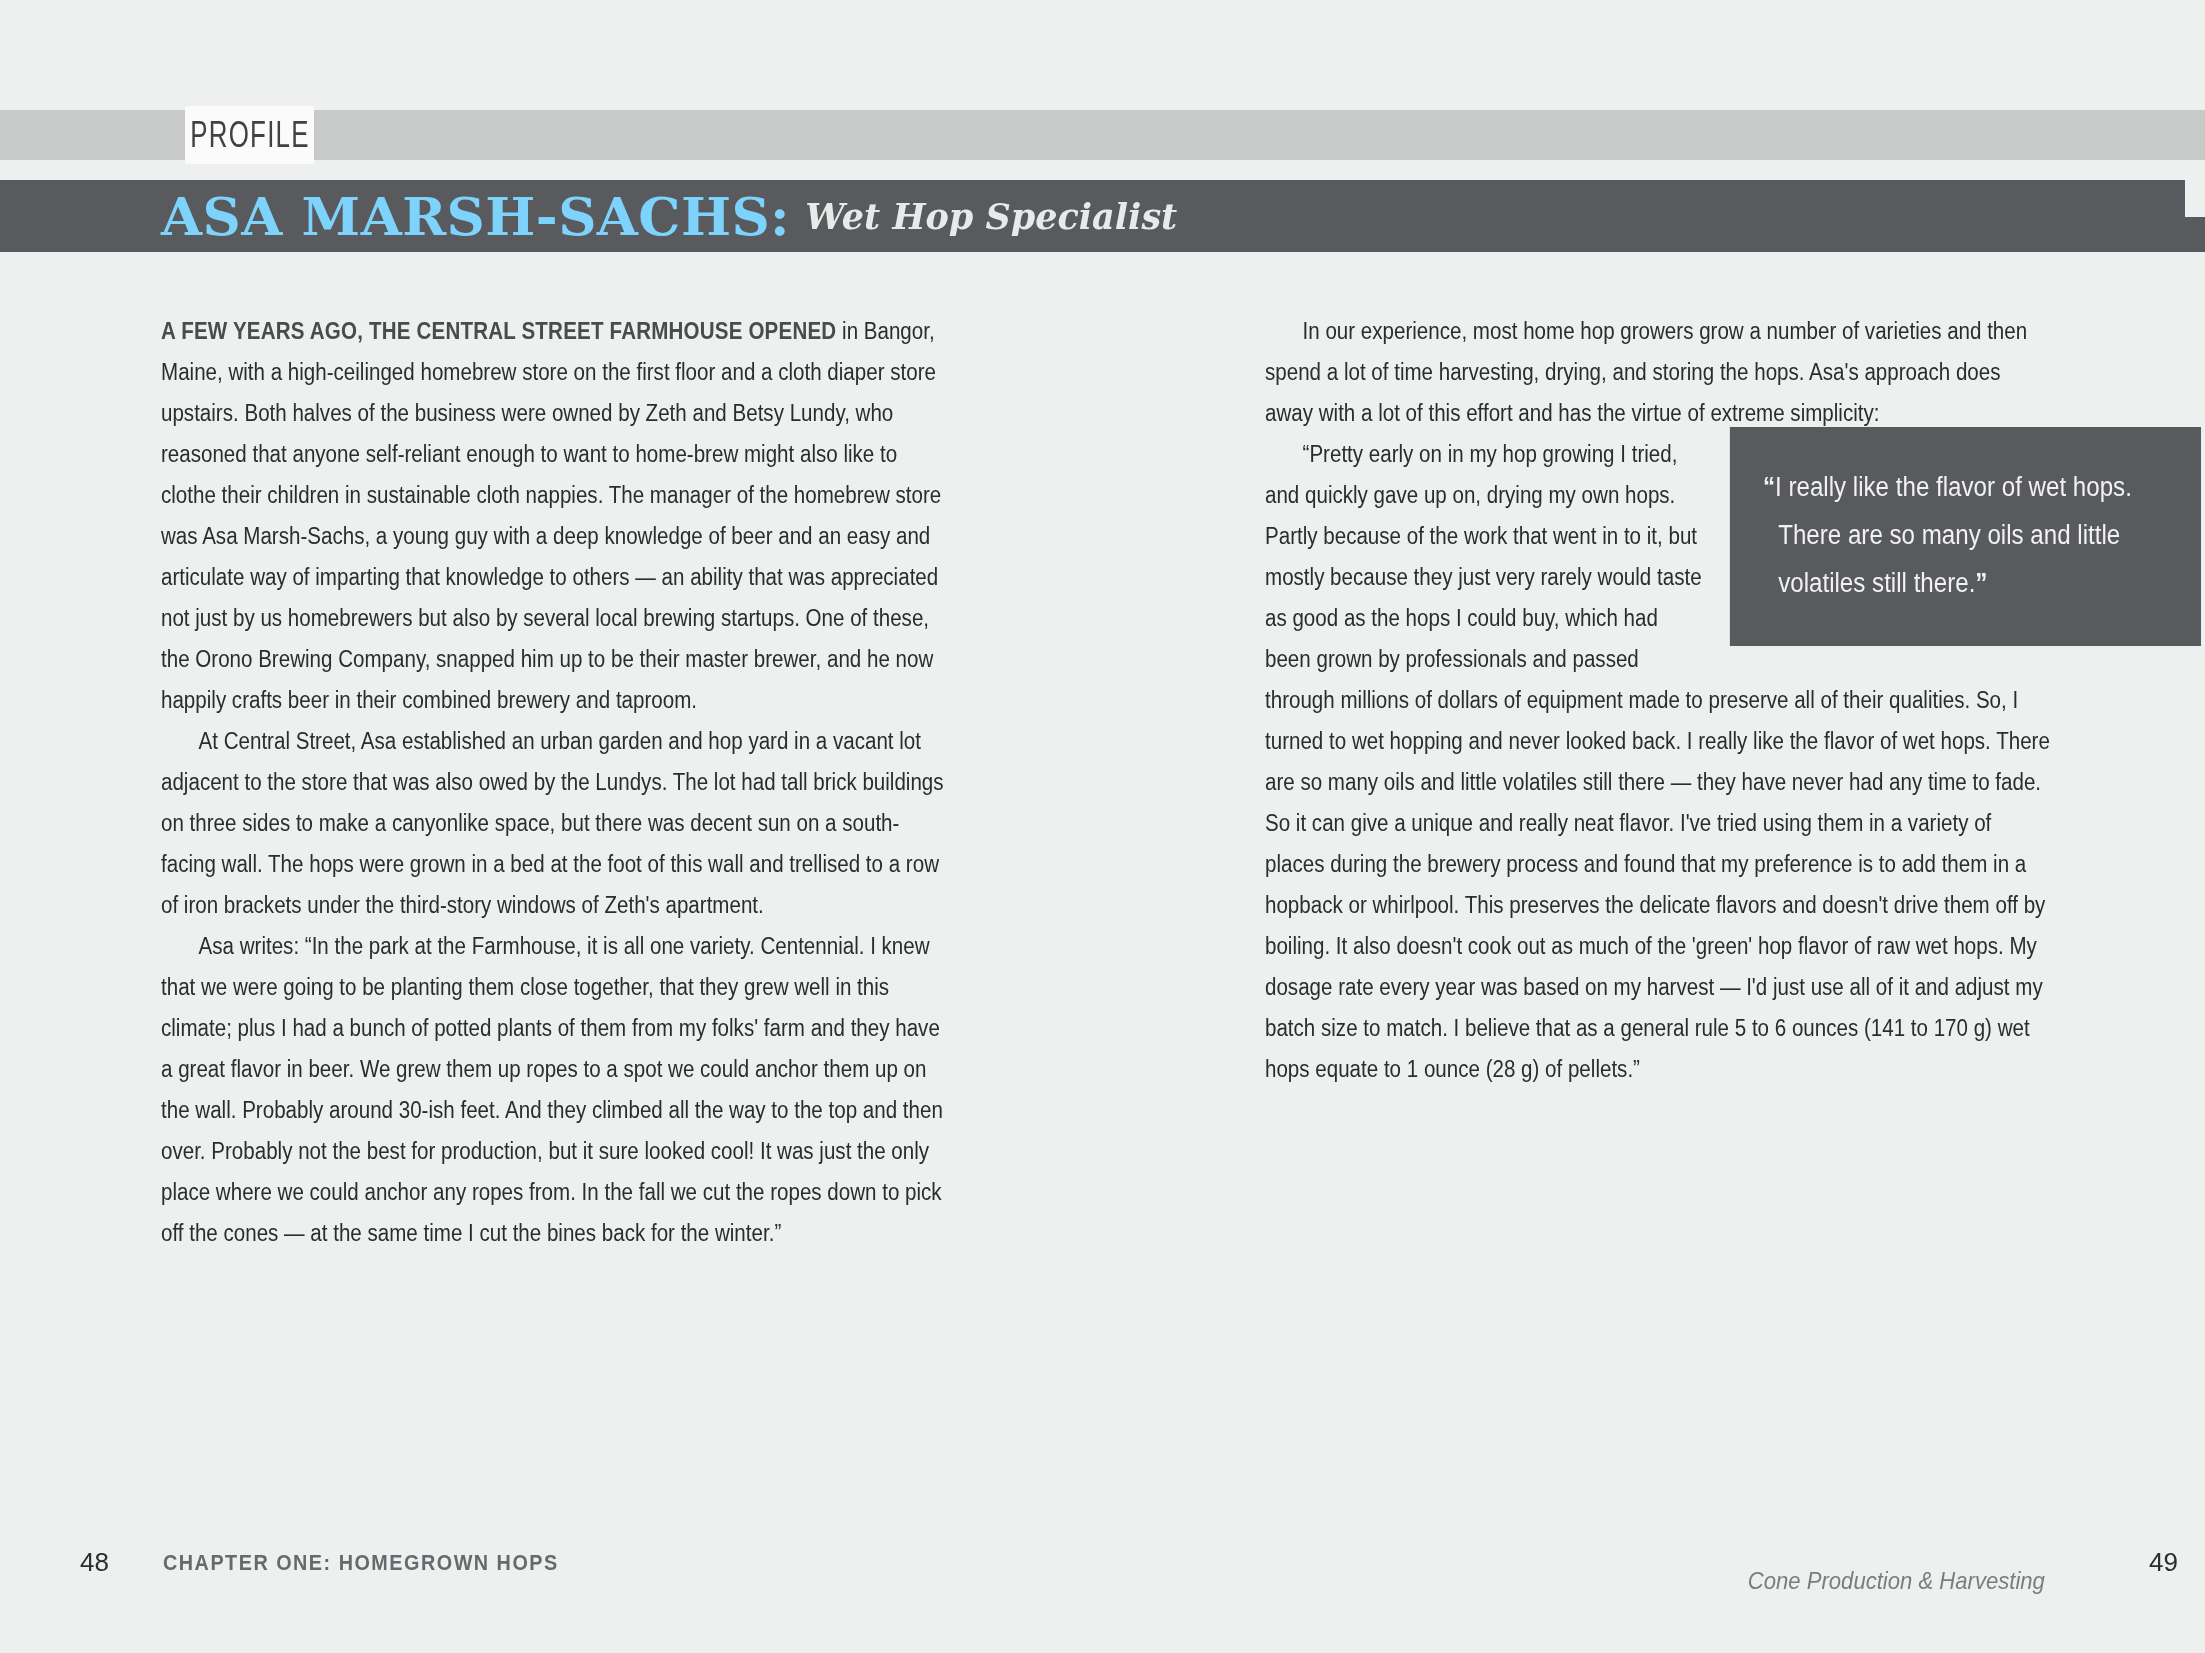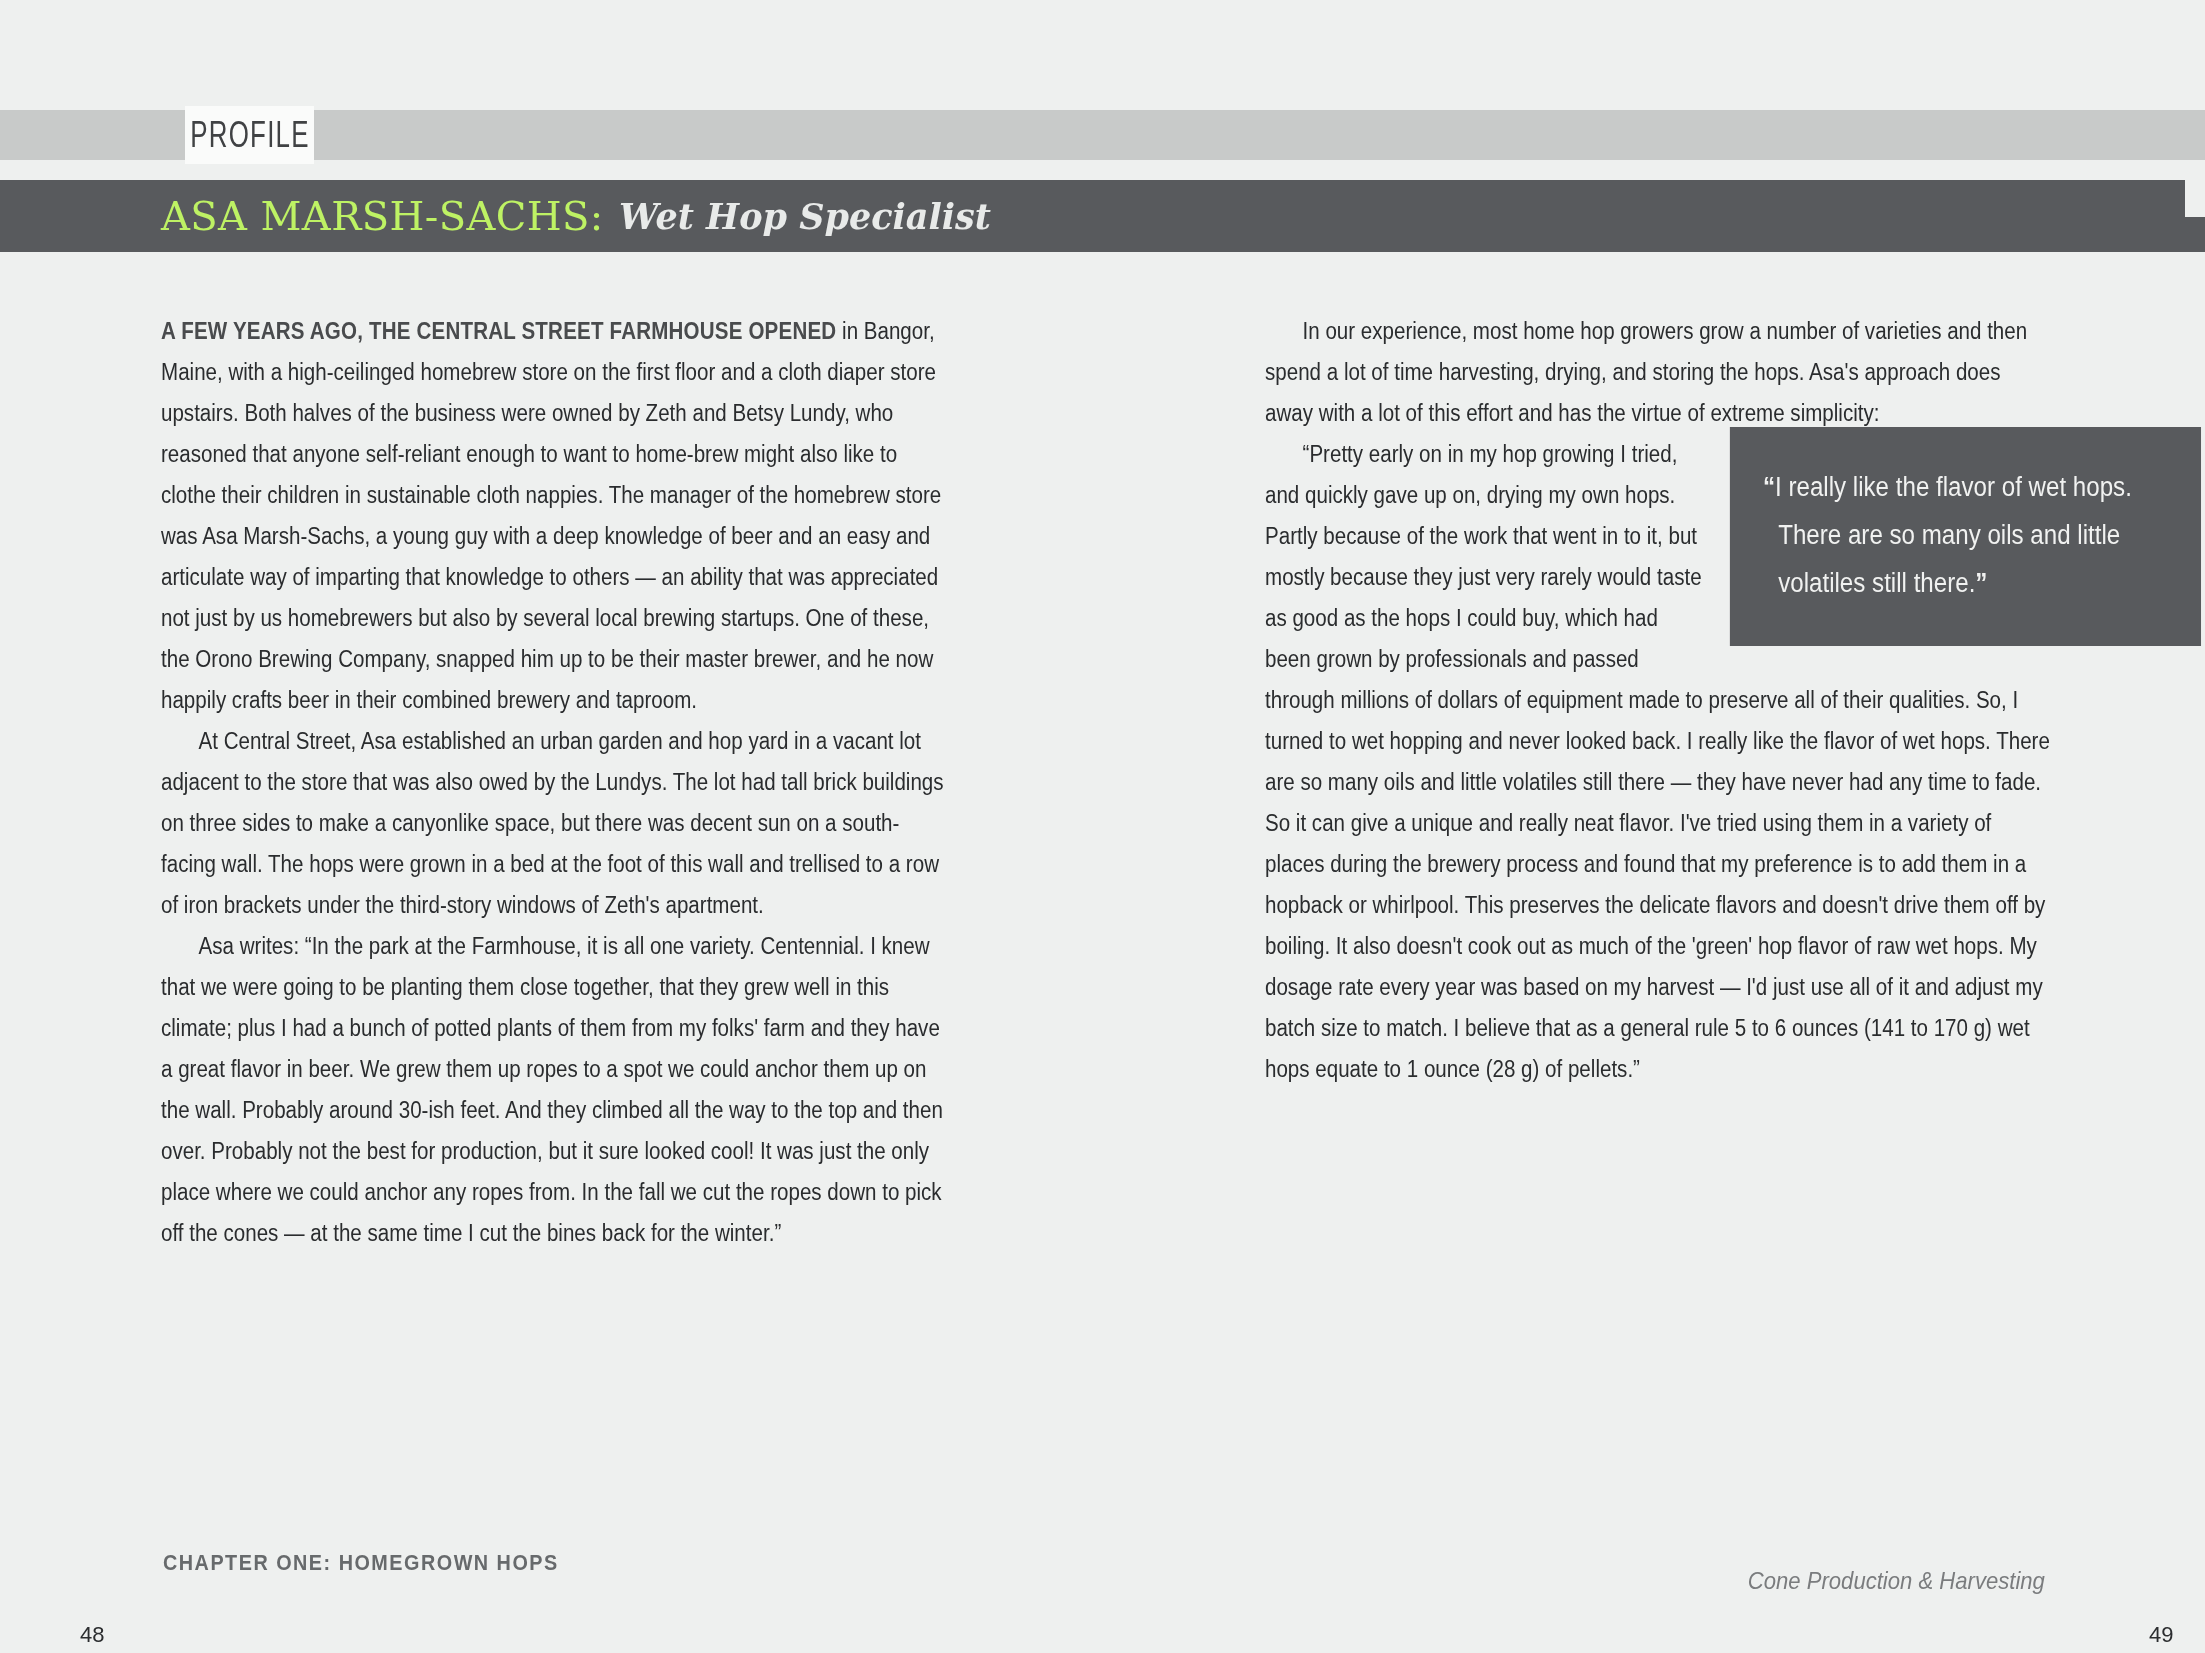--- a/index.html
+++ b/index.html
@@ -21,22 +21,22 @@
   .profile-text {
     font-size:36px; color:#404244; letter-spacing:1.7px; white-space:nowrap;
     transform:scaleX(0.72); transform-origin:center center; font-weight:400;
   }
   .title-bar {
     position:absolute; left:0; top:180px; width:2205px; height:72px;
     background:#585a5d; display:flex; align-items:center;
     padding-left:161px; box-sizing:border-box;
   }
   .title-name {
-    font-family:"DejaVu Serif", serif; font-weight:400; font-size:40px;
-    color:#bef264; letter-spacing:0.4px; white-space:nowrap;
+    font-family:"DejaVu Serif", serif; font-weight:700; font-size:53px;
+    color:#7dd3fc; letter-spacing:0.4px; white-space:nowrap;
   }
   .title-sub {
     font-family:"DejaVu Serif", serif; font-style:italic; font-size:35px;
     color:#e8eae9; margin-left:15.3px; white-space:nowrap; font-weight:700;
   }
   .corner-notch {
     position:absolute; right:0; top:180px; width:20.4px; height:37px; background:#eef0ef;
   }
   
   .col { position:absolute; top:287px; font-size:23px; line-height:41px; color:#2a2c2e;margin-top:24px; }
@@ -49,21 +49,21 @@
   
   .pull-quote {
     float:right; width:527px; box-sizing:border-box;
     margin:-6.8px -165px 18.7px 25.4px;
     background:#585a5d; color:#f1f2f1;
     padding:36px 36px 39px 54px;
     font-size:27px; line-height:48px; text-indent:-17px;
   }
   .pq-mark { font-weight:700; }
   
-  .footer-num { position:absolute; top:1622px; font-size:22px; color:#2b2d2f; }
+  .footer-num { position:absolute; top:1547px; font-size:26px; color:#2b2d2f; }
   .num-left  { left:80px; }
   .num-right { left:2101px;margin-left:48px; }
   .footer-left-label {
     position:absolute; left:163px; top:1550px; font-size:22.5px;
     letter-spacing:1.7px; color:#676a6c; font-weight:700; white-space:nowrap;
     transform:scaleX(0.88); transform-origin:left center;
   }
   .footer-right-wrap {
     position:absolute; left:1713px; top:1548px; width:332px; text-align:right;margin-top:19px;
   }

